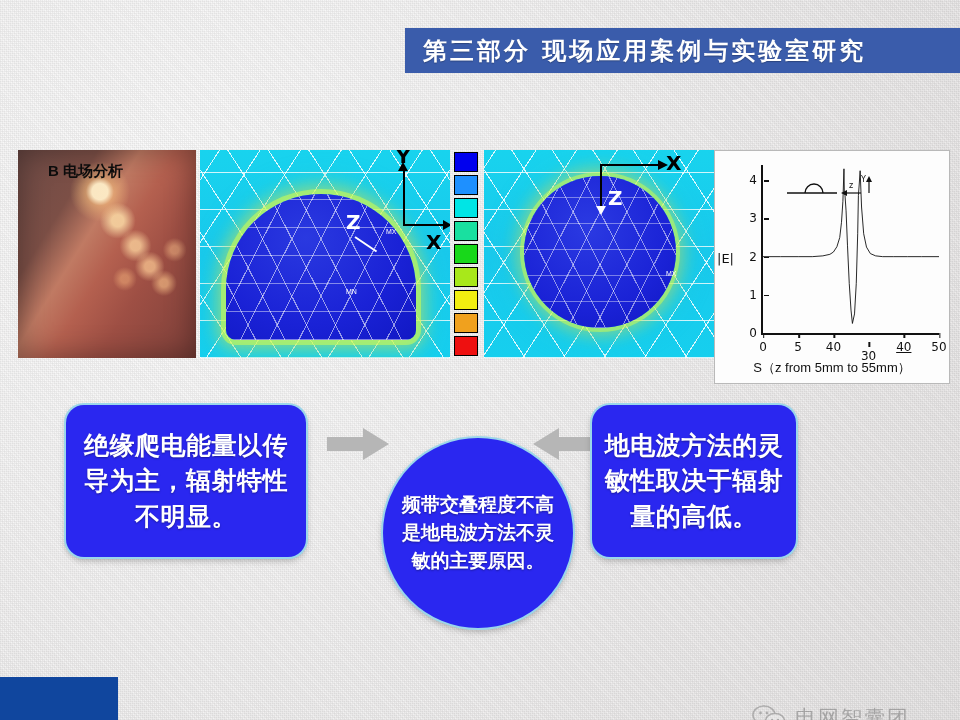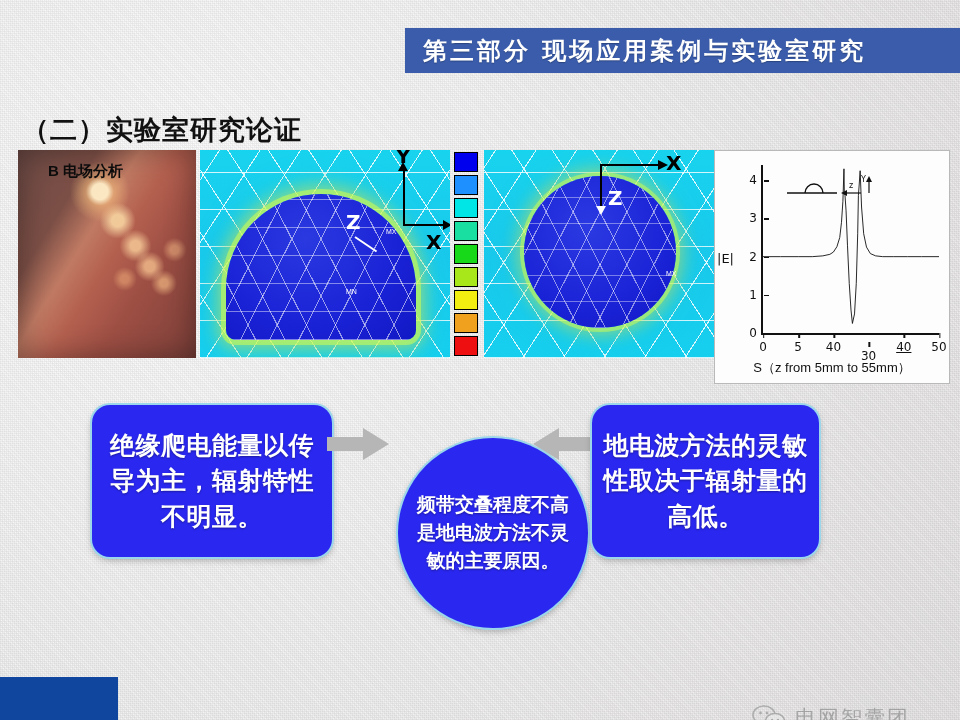--- a/index.html
+++ b/index.html
@@ -134,25 +134,25 @@
   .cbox{
     position:absolute;border-radius:18px;background:#2a27f0;
     box-shadow:0 0 0 2px #9bd6ea, 0 3px 7px rgba(0,0,0,.3);
     display:flex;align-items:center;justify-content:center;text-align:center;
   }
   .cbox .txt{
     color:#fff;font-size:25px;font-weight:bold;line-height:1.42;
     padding:6px 10px;letter-spacing:0.5px;
     text-shadow:0 1px 2px rgba(0,0,0,.35);
   }
-  .box-left{left:92px;top:405px;width:240px;height:152px;}
-  .box-right{left:592px;top:405px;width:227px;height:152px;}
+  .box-left{left:66px;top:405px;width:240px;height:152px;}
+  .box-right{left:592px;top:405px;width:204px;height:152px;}
 
   .circle{
-    position:absolute;left:398px;top:438px;width:190px;height:190px;border-radius:50%;
+    position:absolute;left:383px;top:438px;width:190px;height:190px;border-radius:50%;
     background:#2a27f0;box-shadow:0 0 0 2px #9bd6ea, 0 3px 7px rgba(0,0,0,.3);
     display:flex;align-items:center;justify-content:center;text-align:center;
   }
   .circle .txt{
     color:#fff;font-size:19px;font-weight:bold;line-height:1.48;
     padding:0 18px;text-shadow:0 1px 2px rgba(0,0,0,.35);
   }
 
   .arrow{position:absolute;top:424px;width:62px;height:40px;}
   .arrow-left{left:327px;}
@@ -167,21 +167,20 @@
 </style>
 </head>
 <body>
 
 <div id="slide">
 
   <div class="header-bar">
     <div class="header-title">第三部分 现场应用案例与实验室研究</div>
   </div>
 
-  <div class="section-title">（二）实验室研究论证</div>
 
   <div class="media-strip">
 
     <div class="photo"></div>
     <div class="photo-label">B 电场分析</div>
 
     <div class="fea fea-1">
       <div class="mesh"></div>
       <div class="dome">
         <div class="mesh-on"></div>

